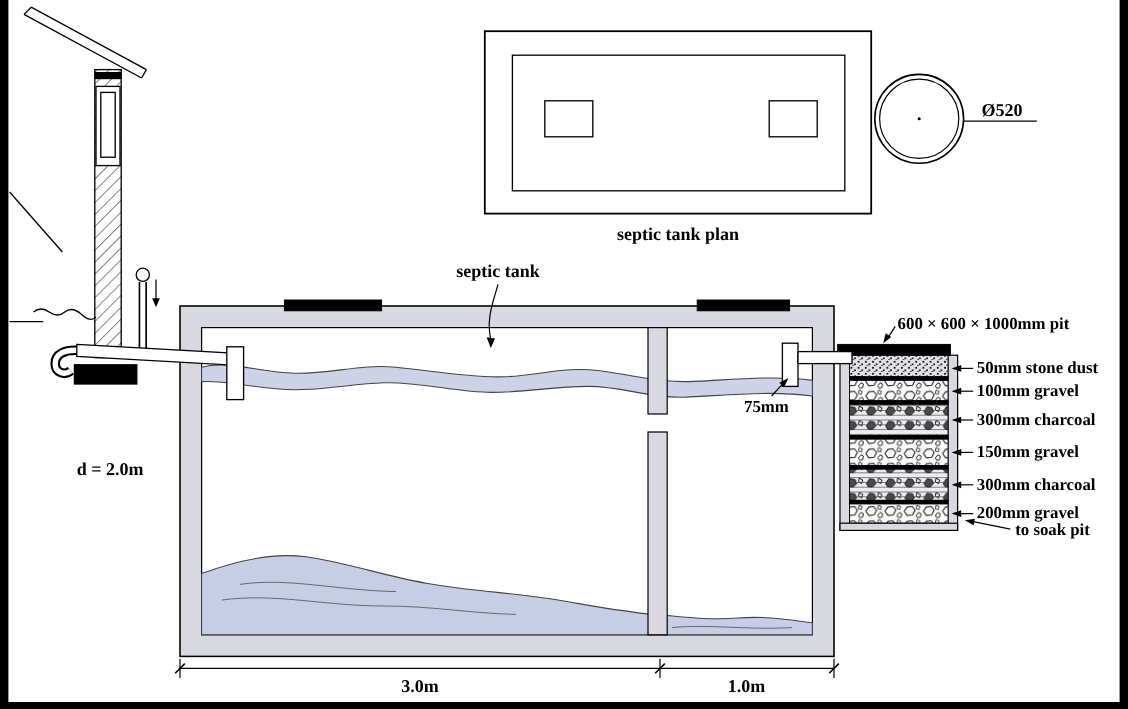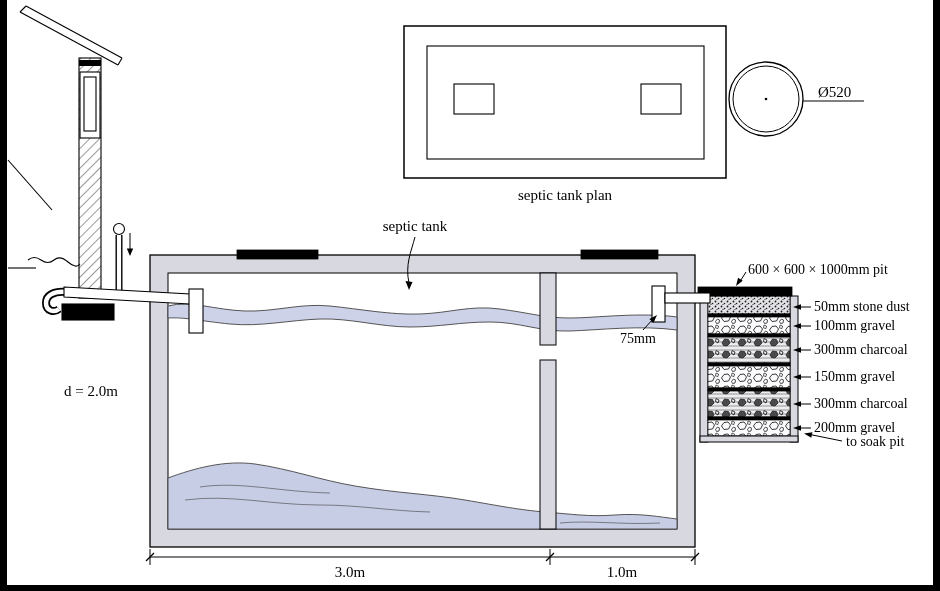--- a/index.html
+++ b/index.html
@@ -1,17 +1,17 @@
 <!DOCTYPE html>
 <html><head>
 <meta charset="utf-8">
 <style>
   html,body{margin:0;padding:0;background:#fff;}
   .canvas{position:relative;width:940px;height:591px;background:#fff;overflow:hidden;
-          font-family:"Liberation Serif","DejaVu Serif",serif;}
+          font-family:"Liberation Serif","DejaVu Serif",serif;font-weight:bold;}
   svg{display:block;}
   text{font-family:"Liberation Serif","DejaVu Serif",serif;fill:#000;}
   .lbl{font-size:15px;}
   .sm{font-size:14px;}
 </style>
 </head>
 <body>
 
 <div class="canvas">
 <svg width="940" height="591" viewBox="0 0 940 591" xmlns="http://www.w3.org/2000/svg">

